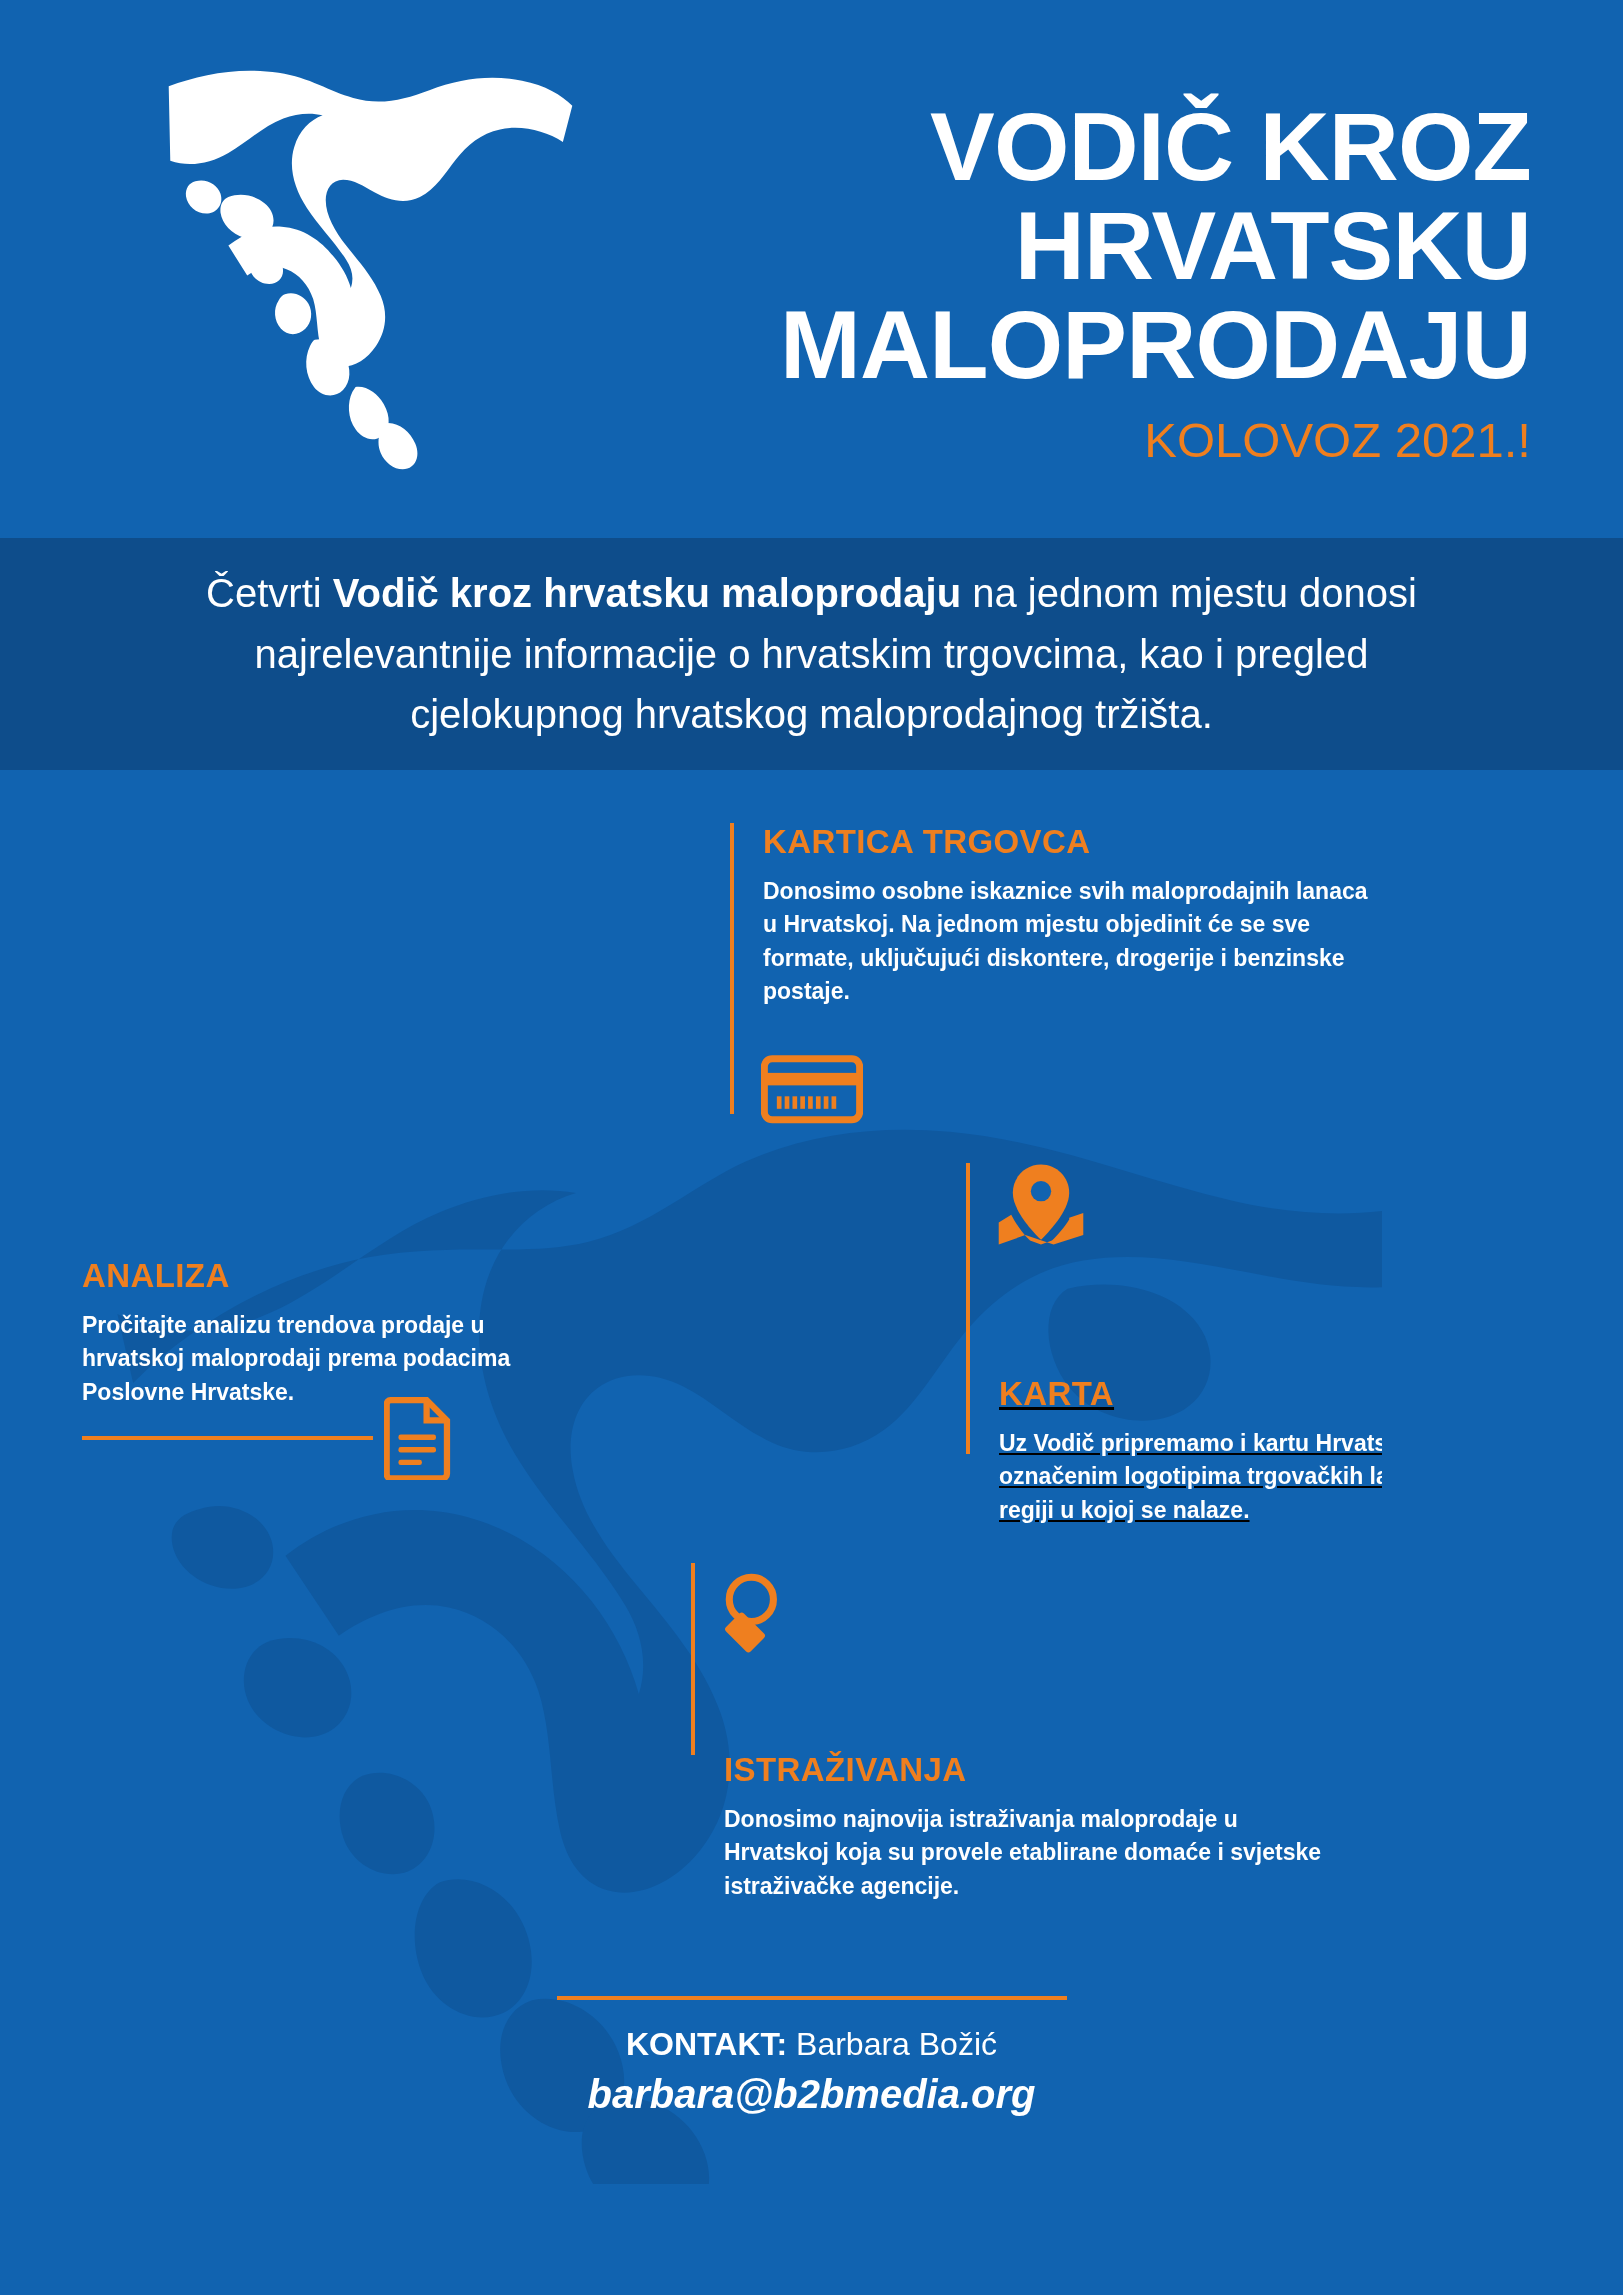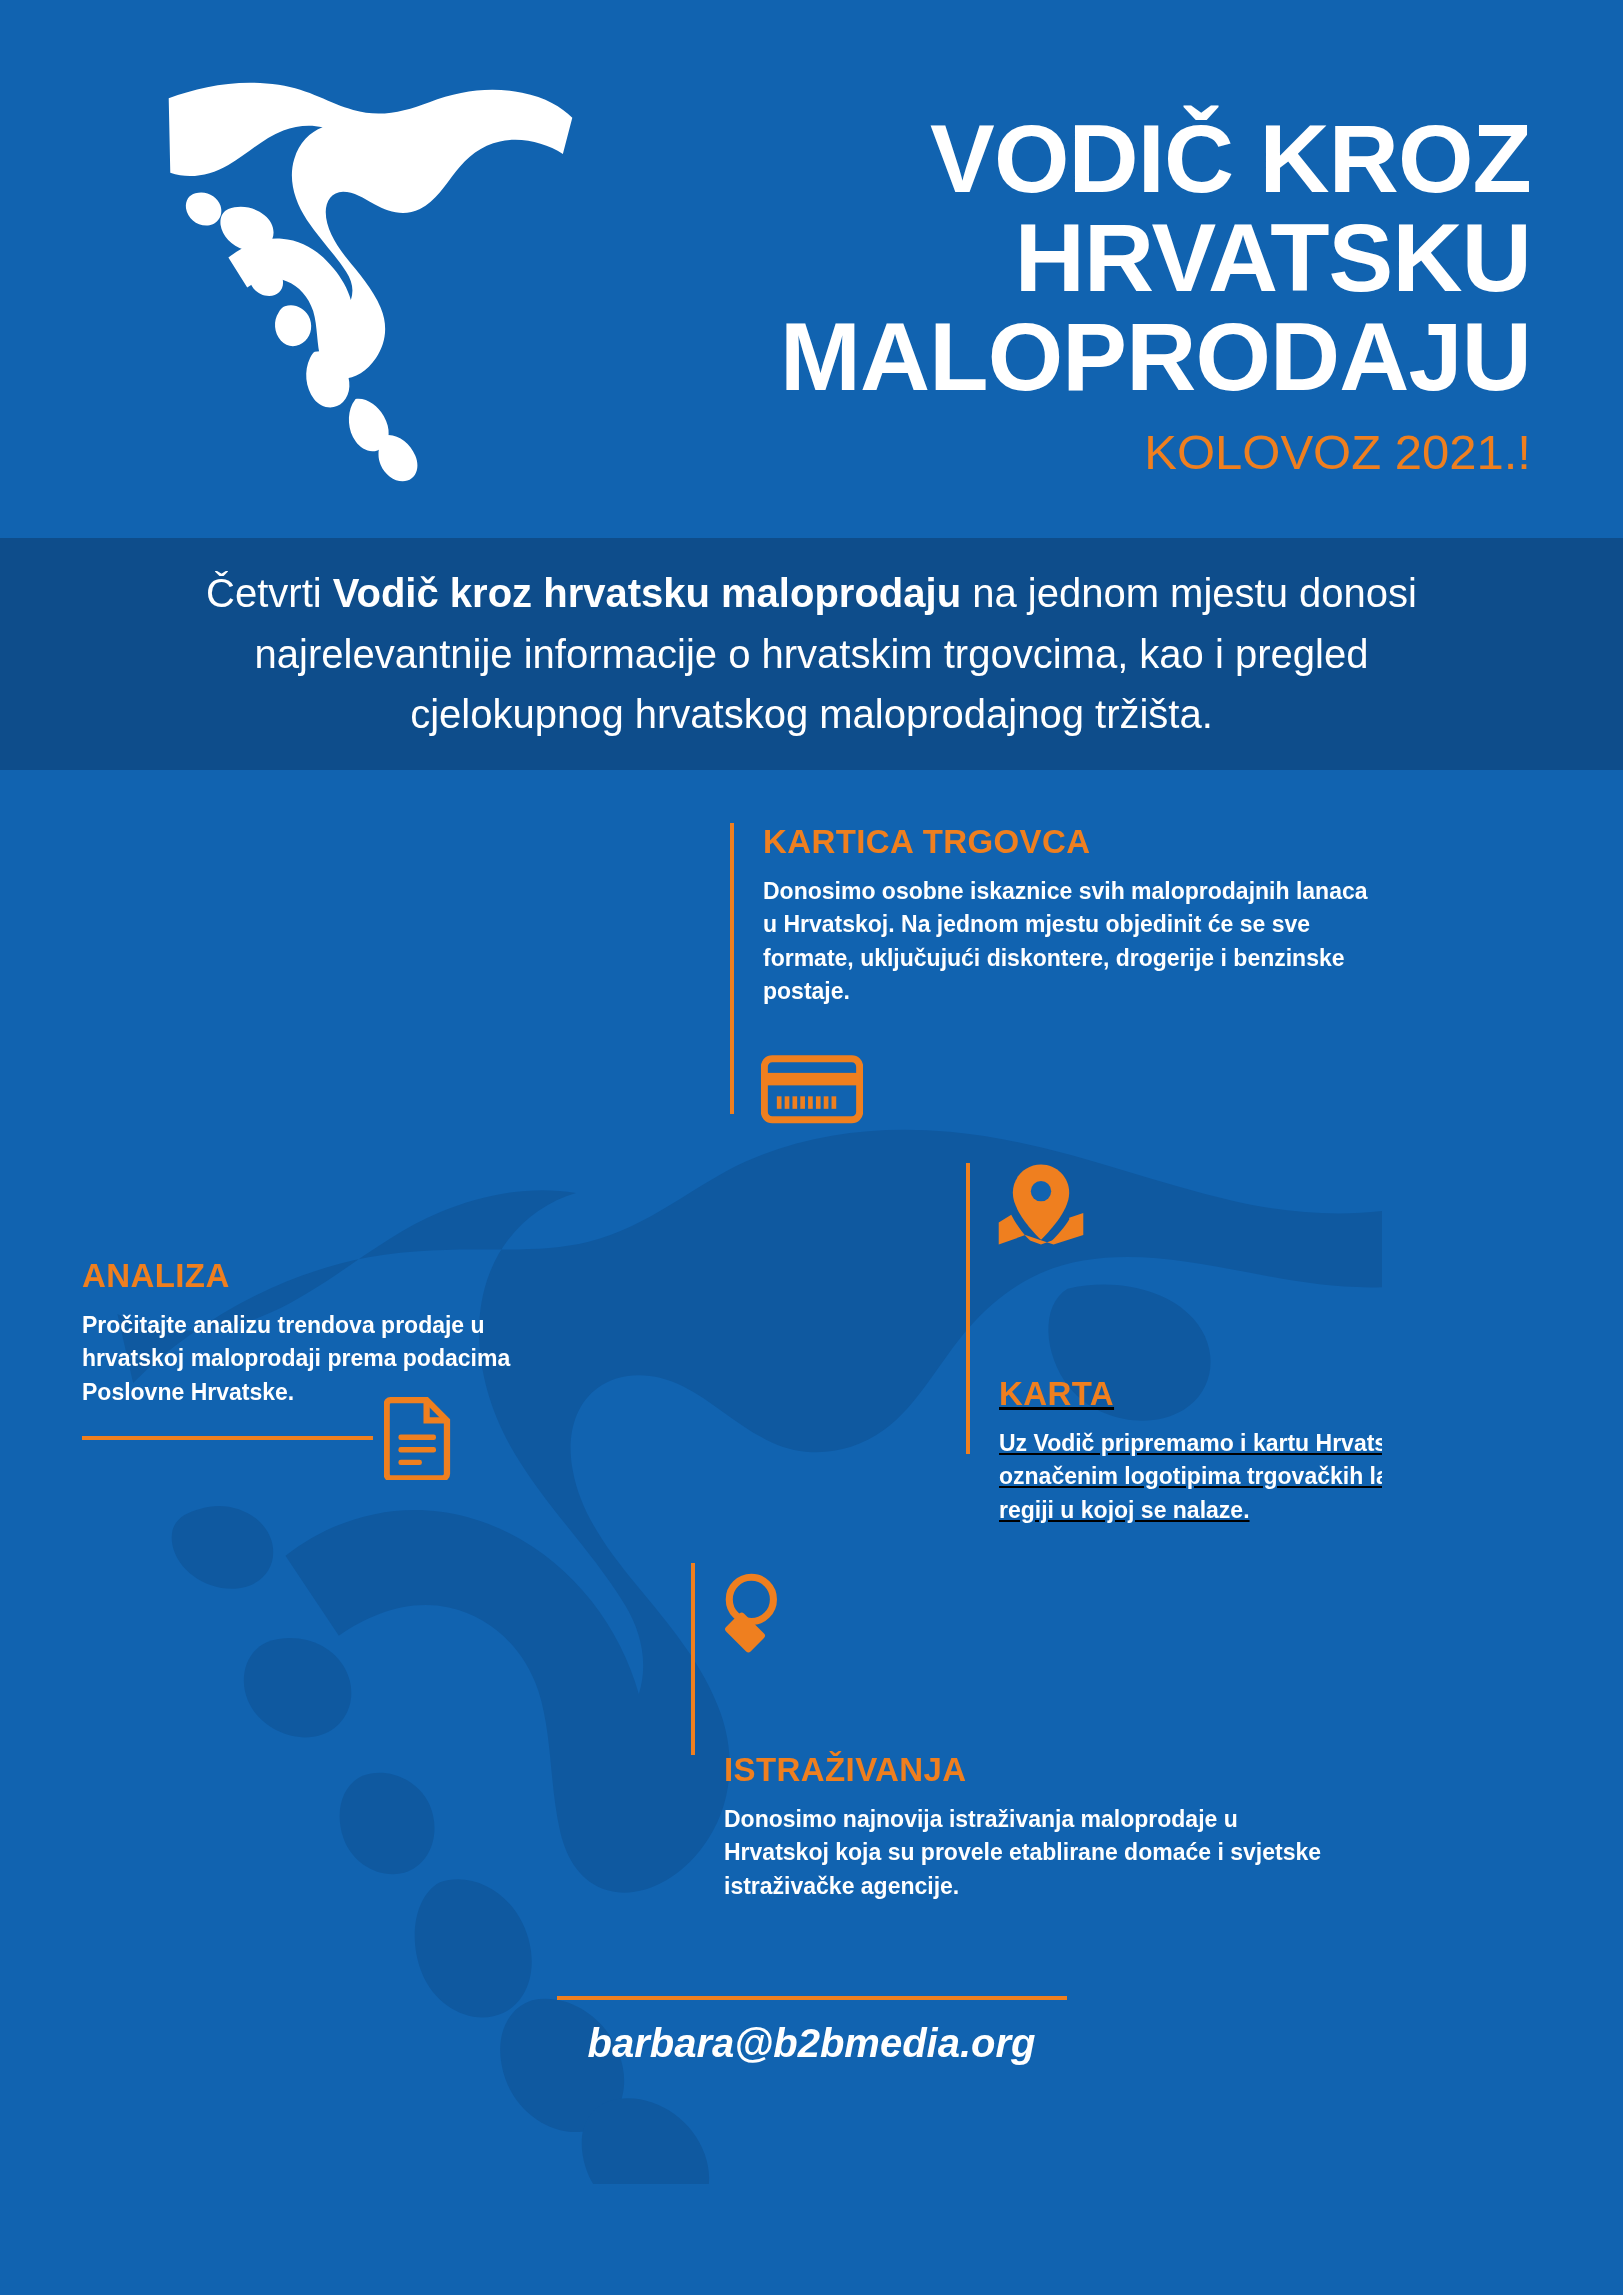--- a/index.html
+++ b/index.html
@@ -14,21 +14,21 @@
     position: relative;
     width: 1623px;
     height: 2295px;
     background: #1163b0;
     overflow: hidden;
   }
 
   
   .header {
     position: absolute;
-    left: 0; top: 12px;
+    left: 0; top: 0;
     width: 1623px;
     height: 538px;
     background: #1163b0;
   }
   .header-map {
     position: absolute;
     left: 153px;
     top: 43px;
     width: 424px;
     height: 428px;
@@ -306,17 +306,20 @@
       <div class="f-text">
         <div class="f-head">ISTRAŽIVANJA</div>
         <div class="f-body">Donosimo najnovija istraživanja maloprodaje u Hrvatskoj koja su provele etablirane domaće i svjetske istraživačke agencije.</div>
       </div>
     </div>
 
   </div>
 
   <div class="footer">
     <div class="cta-rule"></div>
+    <div class="contact">
+      <b>KONTAKT:</b><span> Barbara Božić</span>
+    </div>
     <div class="email">barbara@b2bmedia.org</div>
   </div>
 
 </div>
 
 
 </body></html>

